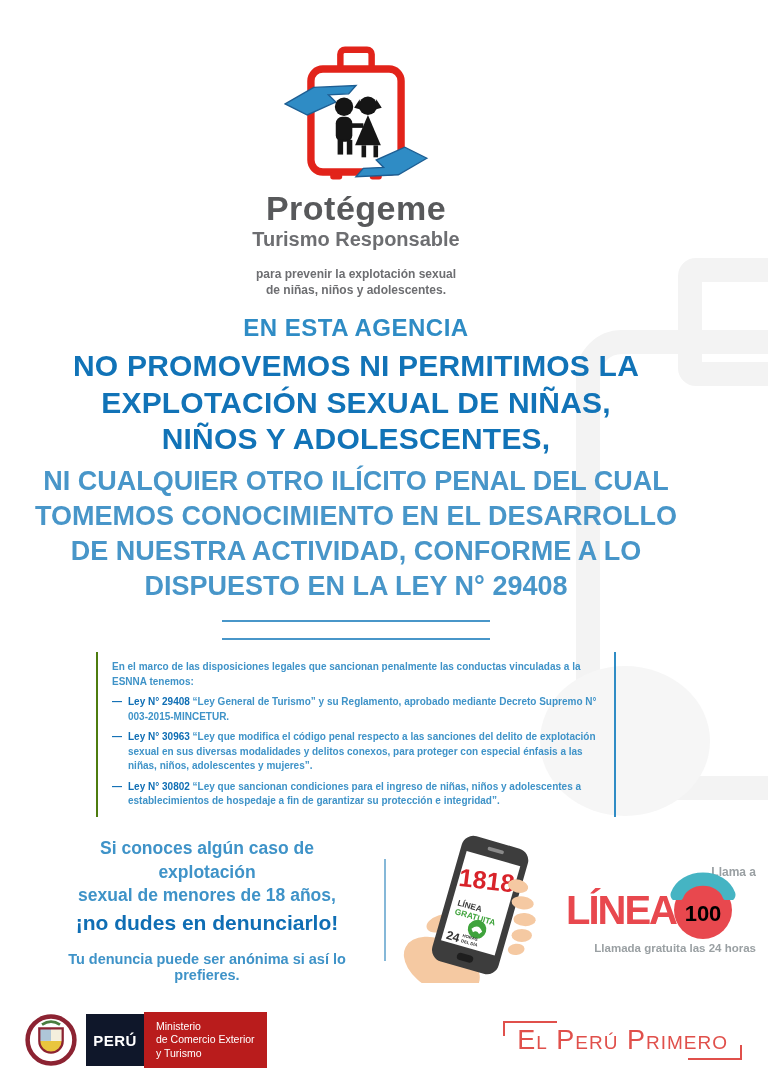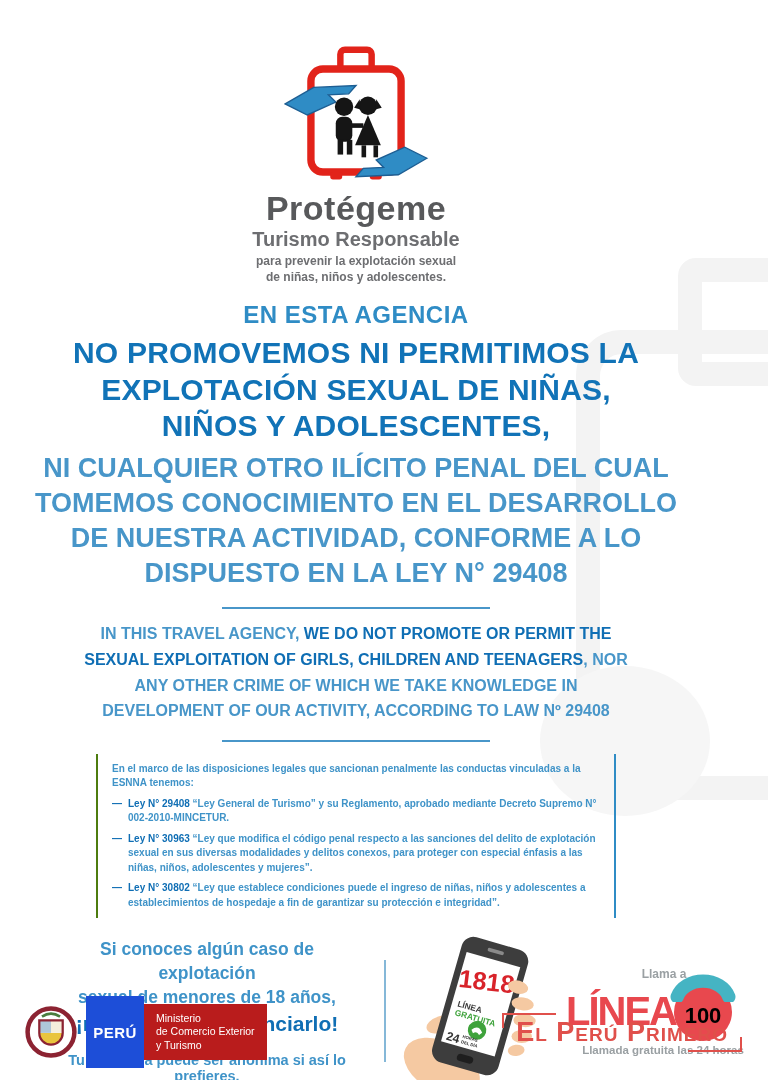--- a/index.html
+++ b/index.html
@@ -24,21 +24,21 @@
   .watermark::after {
     content:""; position:absolute; left:-60px; bottom:-40px; width:170px; height:150px;
     background:#f6f6f6; border-radius:50%;
   }
 
   .content { position:relative; z-index:1; width:712px; text-align:center; padding-top:46px; }
 
   .logo-block { line-height:1; }
   .logo-title   { font-size:34px; font-weight:700; color:#58595b; letter-spacing:.5px; margin-top:4px; }
   .logo-subtitle{ font-size:20px; font-weight:700; color:#6d6e71; margin-top:4px; }
-  .logo-tagline { font-size:12px; font-weight:700; color:#6d6e71; line-height:1.3; margin-top:5px; }
+  .logo-tagline { font-size:12px; font-weight:700; color:#6d6e71; line-height:1.3; margin-top:18px; }
 
   .intro { font-size:24px; font-weight:700; color:#2f8cc5; margin-top:16px; letter-spacing:.5px; }
   .headline-bold  { font-size:30px; font-weight:800; color:#1173b7; line-height:1.22; margin-top:6px; letter-spacing:.2px; }
   .headline-light { font-size:27px; font-weight:700; color:#4896c9; line-height:1.3; margin-top:6px; }
 
   .divider { width:268px; height:2px; background:#4896c9; margin:16px auto 0 auto; border:none; }
 
   .english { max-width:545px; margin:12px auto 0 auto; font-size:16px; font-weight:600;
              color:#4896c9; line-height:1.6; }
   .english b { color:#0f6eb4; font-weight:800; }
@@ -53,39 +53,39 @@
   .legal-item .law  { color:#0f6eb4; font-weight:800; white-space:nowrap; }
 
   .bottom-row { position:relative; z-index:1; display:flex; align-items:center; padding-left:56px; margin-top:16px; }
   .report { width:302px; text-align:center; }
   .report-line1 { font-size:17.5px; font-weight:600; color:#3f93c8; line-height:1.35; }
   .report-line2 { font-size:21px;  font-weight:800; color:#0f6eb4; margin-top:3px; }
   .report-line3 { font-size:14.5px;font-weight:600; color:#3f93c8; margin-top:16px; }
   .vdivider { width:2px; height:102px; background:#85b8d8; margin-left:26px; }
   .phone-wrap { margin-left:14px; }
 
-  .linea100 { margin-left:8px; text-align:center; width:190px; }
+  .linea100 { margin-left:8px; text-align:right; width:190px; }
   .llama   { font-size:12px; font-weight:600; color:#9aa0a3; margin-left:6px; }
   .brand-row { display:flex; align-items:center; margin-top:2px; }
   .brand { font-size:40px; font-weight:800; color:#e8484e; letter-spacing:-2px; }
   .badge { position:relative; display:inline-block; width:58px; height:58px; background:#e8484e;
            border-radius:50%; margin-left:-2px; flex:0 0 auto; }
   .badge .handset { position:absolute; top:-12px; left:-4px; width:66px; height:31px; }
   .badge-num { position:absolute; inset:0; display:flex; align-items:center; justify-content:center;
                color:#000000; font-weight:800; font-size:22px; padding-top:8px; }
   .caption { font-size:11.5px; font-weight:600; color:#9aa0a3; margin-top:3px; margin-left:4px; }
 
   .footer { position:absolute; z-index:2; left:0; right:0; bottom:12px;
             display:flex; justify-content:space-between; align-items:center; padding:0 24px; }
   .gov { display:flex; align-items:center; }
-  .peru-box { background:#1d4ed8; color:#fff; font-weight:700; font-size:15px; width:58px; height:72px;
+  .peru-box { background:#0f172a; color:#fff; font-weight:700; font-size:15px; width:58px; height:52px;
               display:flex; align-items:center; justify-content:center; margin-left:8px; letter-spacing:.5px; }
   .ministry-box { background:#b91c1c; color:#fff; font-size:10.5px; font-weight:500; line-height:1.3;
                   height:56px; display:flex; flex-direction:column; justify-content:center; padding:0 12px; }
-  .slogan { position:relative; color:#e0504b; font-weight:700; font-size:27px;
+  .slogan { position:relative; color:#e0504b; font-weight:400; font-size:27px;
             font-variant:small-caps; letter-spacing:1px; padding:4px 16px; }
   .slogan::before { content:""; position:absolute; left:2px; top:0; width:52px; height:13px;
                     border-left:2px solid #e0504b; border-top:2px solid #e0504b; }
   .slogan::after  { content:""; position:absolute; right:2px; bottom:0; width:52px; height:13px;
                     border-right:2px solid #e0504b; border-bottom:2px solid #e0504b; }
 
   svg text { font-family:"Liberation Sans", sans-serif; }
 </style>
 </head>
 <body>
@@ -126,37 +126,36 @@
   <div class="headline-bold ml">NO PROMOVEMOS NI PERMITIMOS LA
 EXPLOTACIÓN SEXUAL DE NIÑAS,
 NIÑOS Y ADOLESCENTES,</div>
   <div class="headline-light ml">NI CUALQUIER OTRO ILÍCITO PENAL DEL CUAL
 TOMEMOS CONOCIMIENTO EN EL DESARROLLO
 DE NUESTRA ACTIVIDAD, CONFORME A LO
 DISPUESTO EN LA LEY N° 29408</div>
 
   <div class="divider"></div>
 
-  <p class="english"><span>IN THIS TRAVEL AGENCY, </span><b>WE DO NOT PROMOTE OR PERMIT THE SEXUAL EXPLOITATION OF GIRLS, CHILDREN AND TEENAGERS</b><span>, NOR ANY OTHER CRIME OF WHICH WE TAKE KNOWLEDGE IN DEVELOPMENT OF OUR ACTIVITY, ACCORDING TO LAW Nº 29408</span></p>
 
   <div class="divider"></div>
 
   <div class="legal-box">
     <div class="legal-intro">En el marco de las disposiciones legales que sancionan penalmente las conductas vinculadas a la ESNNA tenemos:</div>
     <div class="legal-item">
       <span class="dash">—</span>
-      <div><b class="law">Ley N° 29408</b> <span>“Ley General de Turismo” y su Reglamento, aprobado mediante Decreto Supremo N° 002-2010-MINCETUR.</span></div>
+      <div><b class="law">Ley N° 29408</b> <span>“Ley General de Turismo” y su Reglamento, aprobado mediante Decreto Supremo N° 003-2015-MINCETUR.</span></div>
     </div>
     <div class="legal-item">
       <span class="dash">—</span>
       <div><b class="law">Ley N° 30963</b> <span>“Ley que modifica el código penal respecto a las sanciones del delito de explotación sexual en sus diversas modalidades y delitos conexos, para proteger con especial énfasis a las niñas, niños, adolescentes y mujeres”.</span></div>
     </div>
     <div class="legal-item">
       <span class="dash">—</span>
-      <div><b class="law">Ley N° 30802</b> <span>“Ley que establece condiciones puede el ingreso de niñas, niños y adolescentes a establecimientos de hospedaje a fin de garantizar su protección e integridad”.</span></div>
+      <div><b class="law">Ley N° 30802</b> <span>“Ley que sancionan condiciones para el ingreso de niñas, niños y adolescentes a establecimientos de hospedaje a fin de garantizar su protección e integridad”.</span></div>
     </div>
   </div>
 </div>
 
 <div class="bottom-row">
   <div class="report">
     <div class="report-line1 ml">Si conoces algún caso de explotación
 sexual de menores de 18 años,</div>
     <div class="report-line2">¡no dudes en denunciarlo!</div>
     <div class="report-line3">Tu denuncia puede ser anónima si así lo prefieres.</div>

